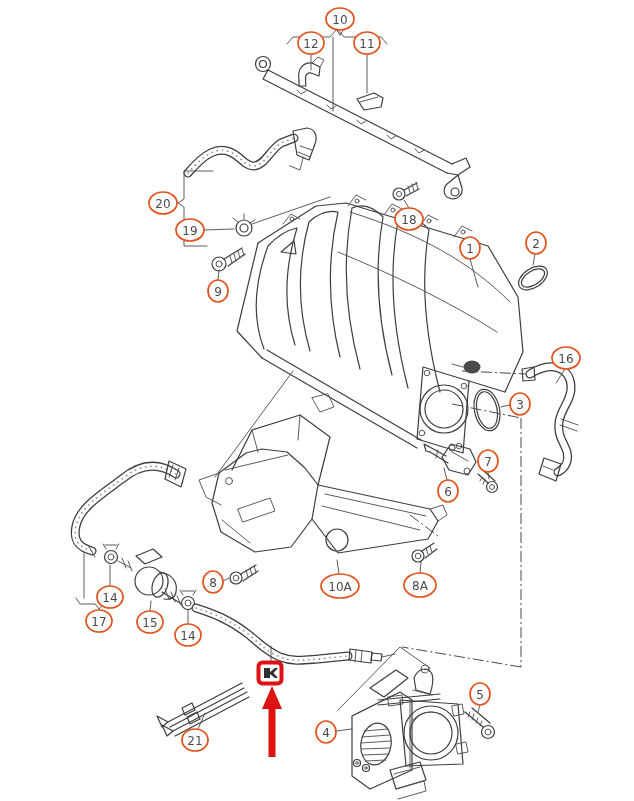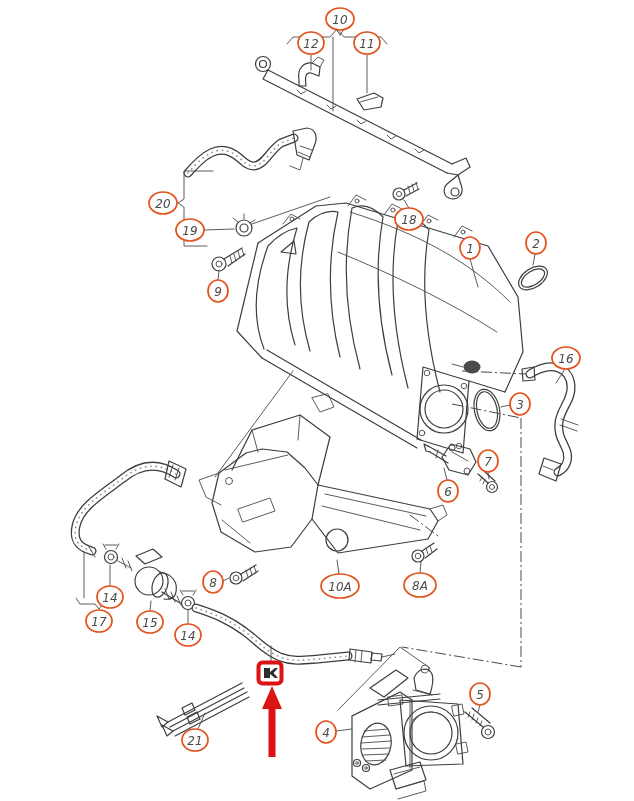--- a/index.html
+++ b/index.html
@@ -1,17 +1,17 @@
 <!DOCTYPE html>
 <html><head>
 <meta charset="utf-8">
 <style>
   html,body{margin:0;padding:0;background:#fff;}
   .canvas{position:relative;width:634px;height:801px;background:#ffffff;overflow:hidden;
-          font-family:"DejaVu Sans",sans-serif;font-style:italic;}
+          font-family:"DejaVu Sans",sans-serif;}
   svg{position:absolute;left:0;top:0;}
   .ln{stroke:#3e3e3e;fill:none;stroke-width:1.2;stroke-linecap:round;stroke-linejoin:round;}
   .thin{stroke:#4a4a4a;fill:none;stroke-width:0.9;stroke-linecap:round;}
   .tube-o{stroke:#3e3e3e;stroke-width:9;fill:none;stroke-linecap:round;stroke-linejoin:round;}
   .tube-i{stroke:#ffffff;stroke-width:6.4;fill:none;stroke-linecap:round;stroke-linejoin:round;}
   .dots{stroke:#8f8f8f;stroke-width:1.6;fill:none;stroke-dasharray:0.3 5;stroke-linecap:round;}
   .dash{stroke:#4a4a4a;stroke-width:1;fill:none;stroke-dasharray:11 3 2 3;}
   .callout-ellipse{fill:#ffffff;stroke-width:1.7;}
   .callout-text{font-size:12px;text-anchor:middle;dominant-baseline:central;}
 </style>

